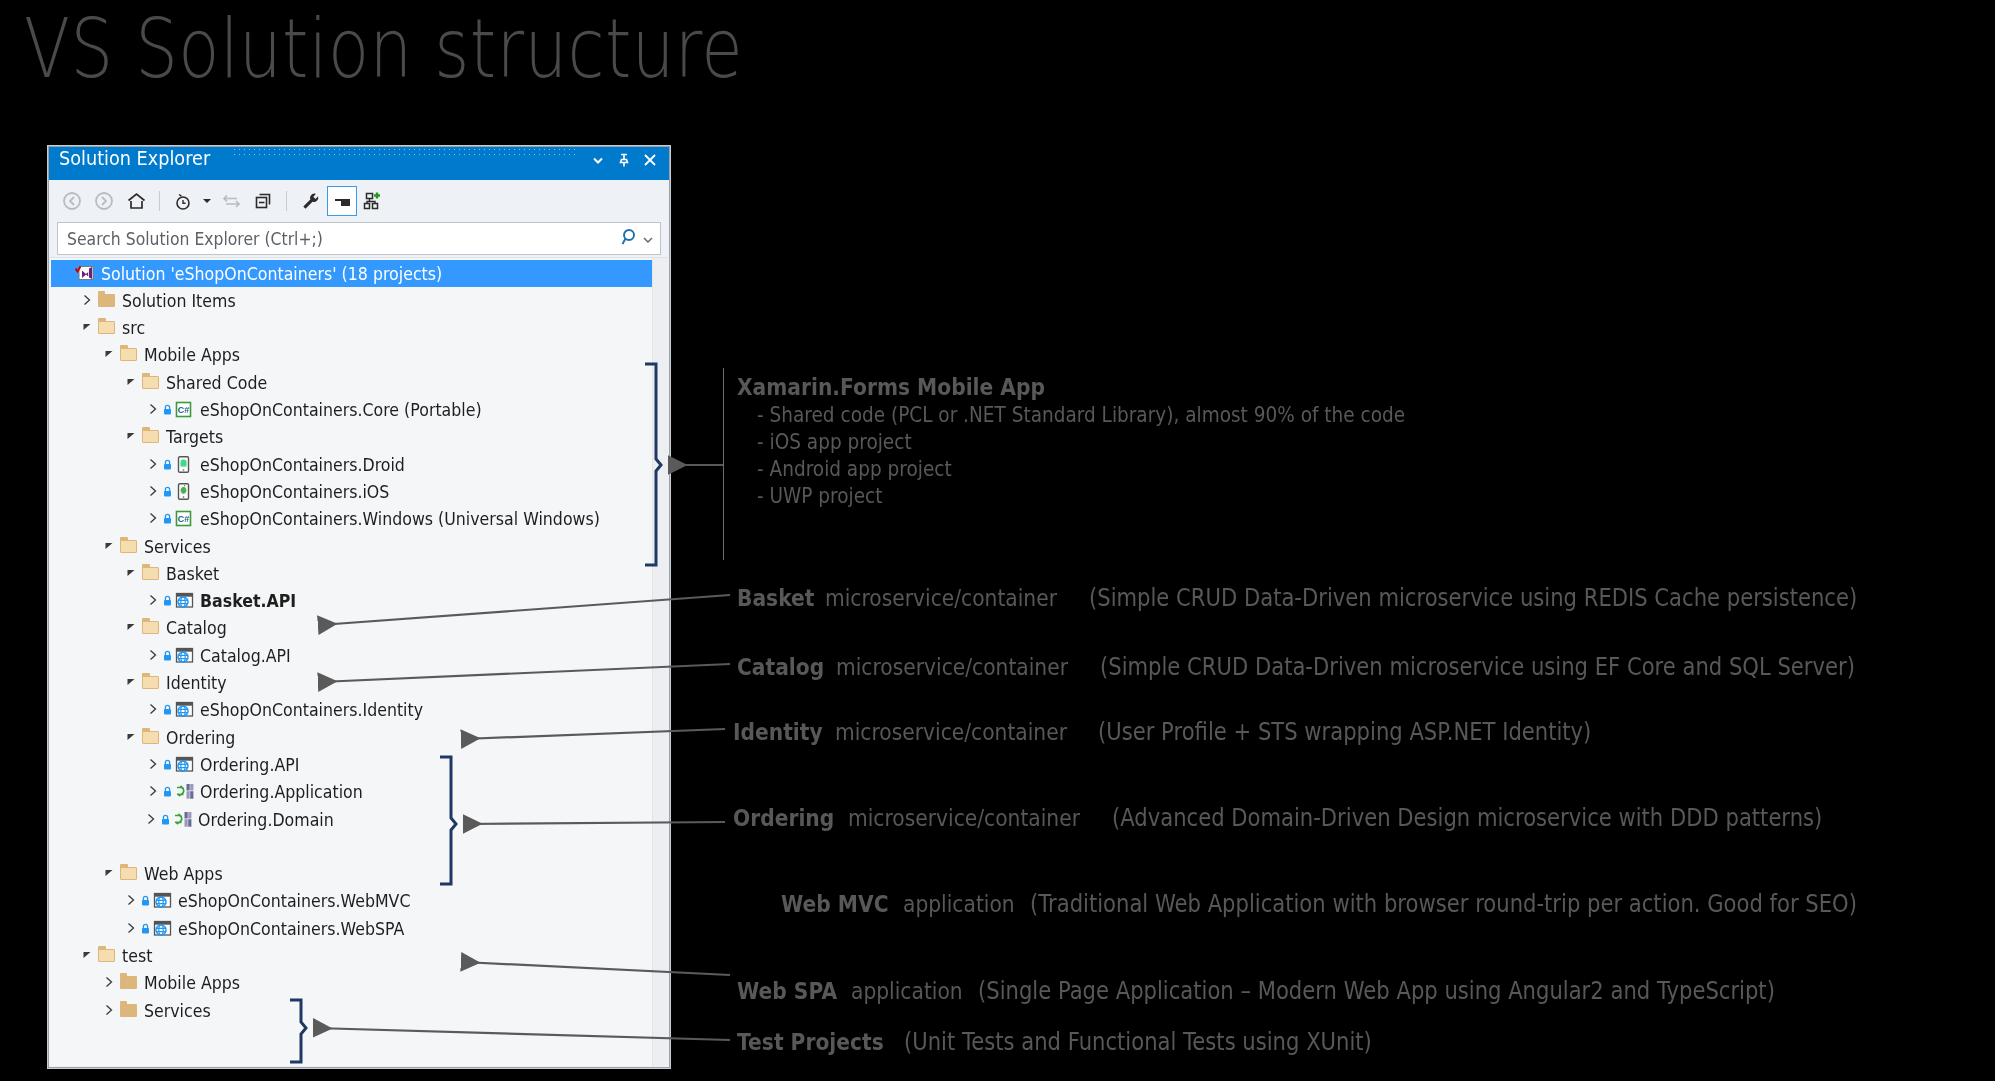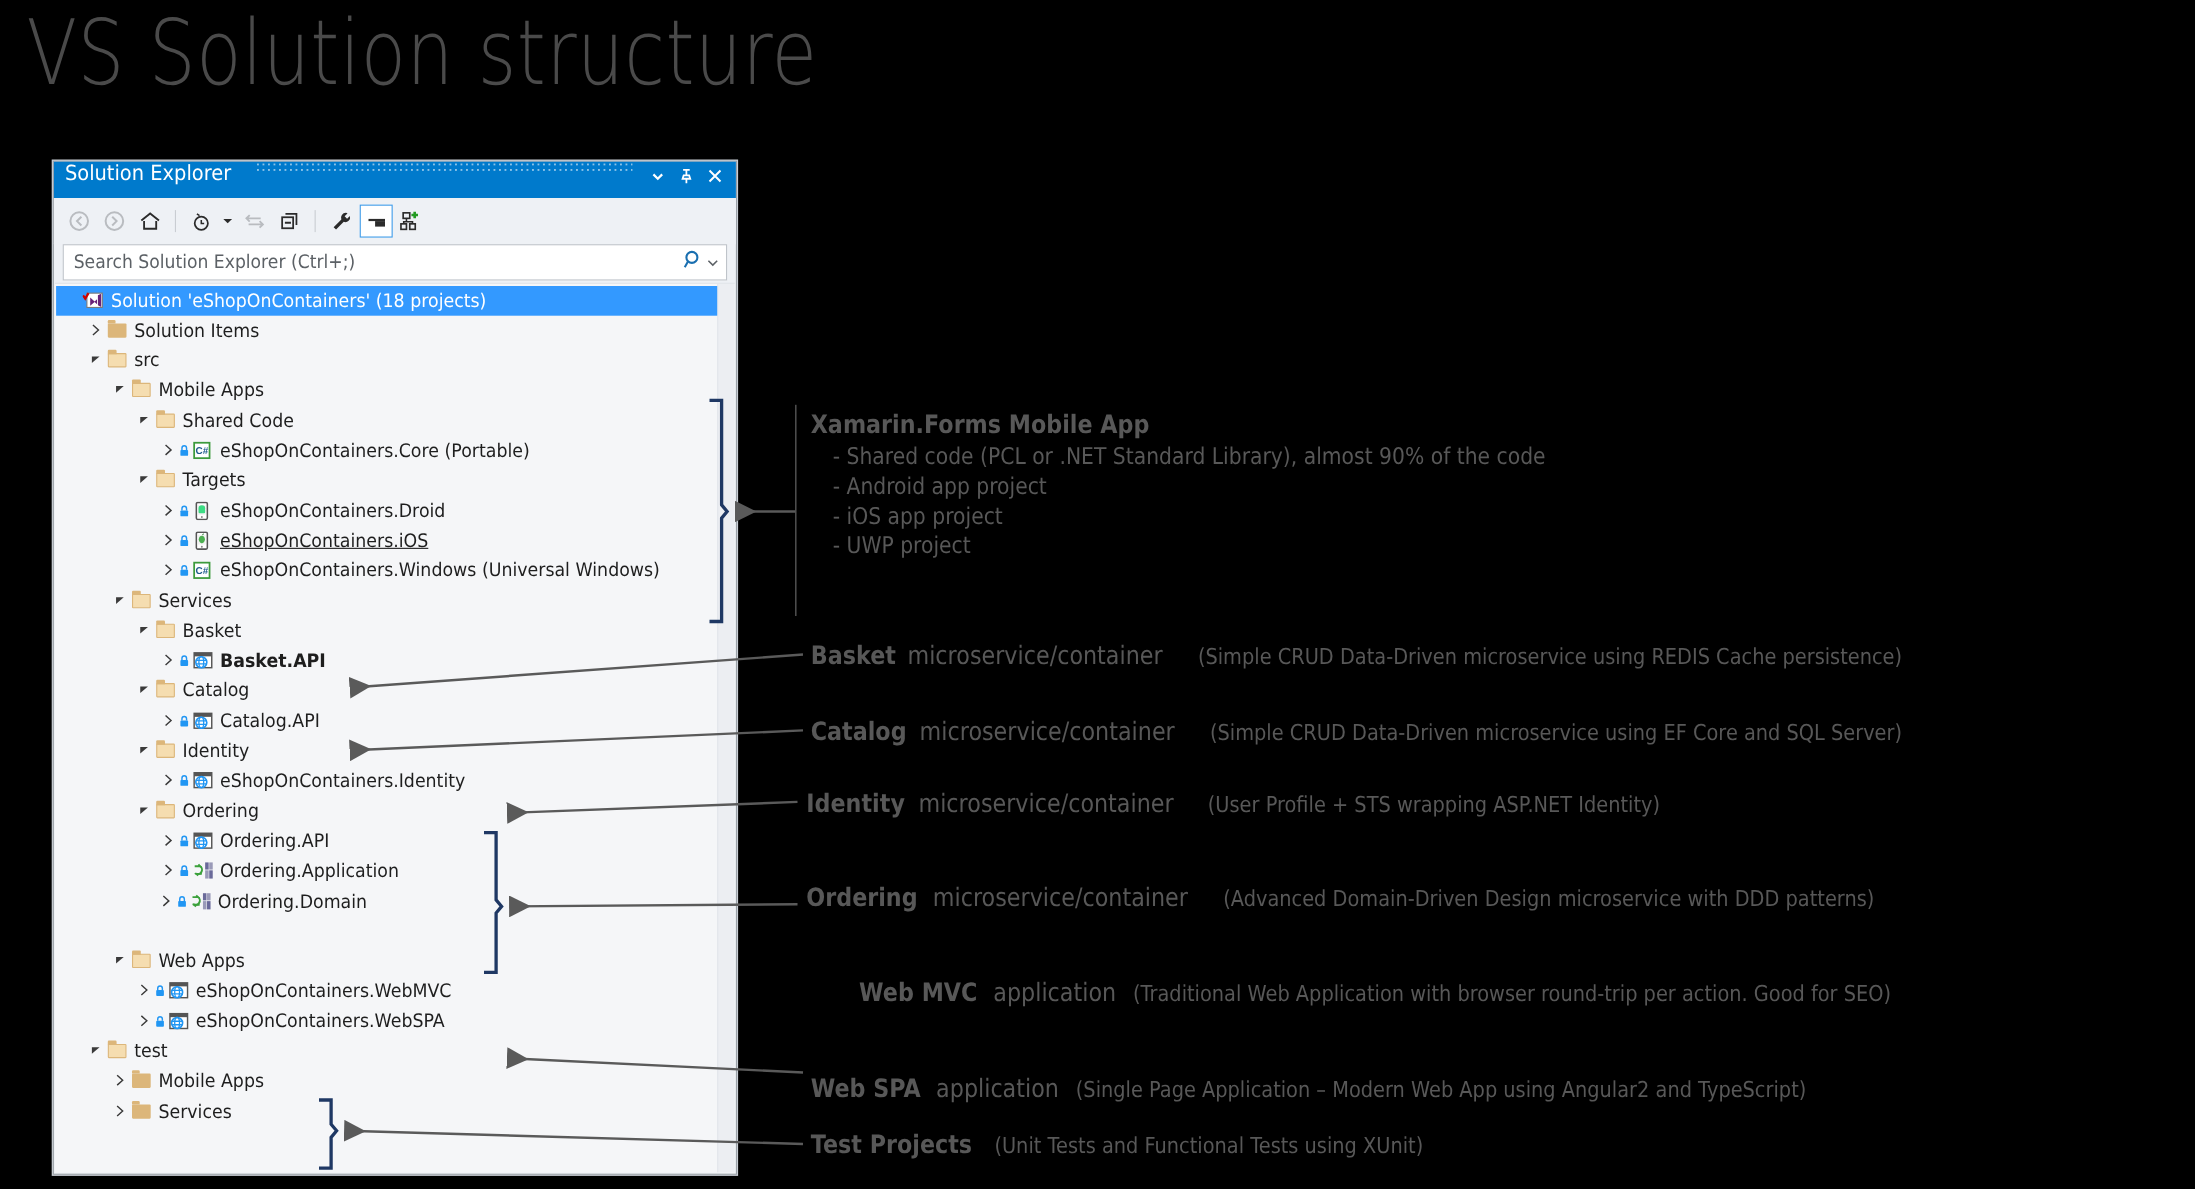--- a/index.html
+++ b/index.html
@@ -59,21 +59,21 @@
   .folder-closed:before{content:"";position:absolute;left:0;top:-3px;width:7px;height:3px;
     background:#dcb67a;border-radius:1px 1px 0 0;}
   .folder-open{background:#f5ddb0;border:1px solid #dcb67a;box-sizing:border-box;border-radius:1px;}
   .folder-open:before{content:"";position:absolute;left:-1px;top:-4px;width:8px;height:4px;
     background:#dcb67a;border-radius:1px 1px 0 0;}
 
   
   .ann{position:absolute;color:#585858;white-space:nowrap;font-family:"DejaVu Sans",sans-serif;}
   .ann .hd{font-weight:bold;font-size:23px;}
   .ann .md{font-size:23px;}
-  .ann .sm{font-size:20px;}
+  .ann .sm{font-size:24px;}
   .ann.block .hd{display:block;margin-bottom:2px;}
   .ann.block .li{display:block;font-size:21px;line-height:1.28;padding-left:20px;}
   .squeeze{display:inline-block;transform:scaleX(.88);transform-origin:left center;}
 
   .vline{position:absolute;width:1px;background:#6d6d6d;}
   svg.lines{position:absolute;left:0;top:0;width:1995px;height:1081px;pointer-events:none;}
 </style>
 </head>
 <body>
 
@@ -269,21 +269,21 @@
         </span>
         <span class="ico"><svg width="19" height="17" viewBox="0 0 19 17">
         <rect x="4.5" y="0.8" width="10" height="15.4" rx="1.2" fill="#fff" stroke="#555" stroke-width="1.4"></rect>
         <rect x="6" y="3" width="7" height="9" fill="#f2f2f2"></rect>
         <ellipse cx="9.5" cy="6" rx="3" ry="2.6" fill="#3ddc84"></ellipse>
         <rect x="6.5" y="6.4" width="6" height="4.2" rx="1" fill="#3ddc84"></rect>
         <circle cx="9.5" cy="14" r="0.9" fill="#888"></circle>
       </svg></span>
         <span class="lbl">eShopOnContainers.Droid</span>
       </div>
-      <div class="row" style="top: 220.4px; padding-left: 94px; text-decoration: underline;">
+      <div class="row" style="top: 220.4px; padding-left: 94px;">
         <span class="chev"><svg width="10" height="12" viewBox="0 0 10 12">
             <path d="M2.5 1.5l5 4.5-5 4.5" fill="none" stroke="#3a3a3a" stroke-width="1.3"></path>
           </svg></span>
         <span class="lock">
           <svg width="9" height="12" viewBox="0 0 9 12">
             <path d="M2.4 5V3.4a2.1 2.1 0 0 1 4.2 0V5" fill="none" stroke="#2196f3" stroke-width="1.3"></path>
             <rect x="1" y="5" width="7" height="5.4" rx="0.8" fill="#2196f3"></rect>
           </svg>
         </span>
         <span class="ico"><svg width="19" height="17" viewBox="0 0 19 17">
@@ -545,22 +545,22 @@
           <span class="folder-closed"></span>
         </span>
         <span class="lbl">Services</span>
       </div>
     </div>
 </div>
 
 <div class="ann block" style="left:737px;top:374px;">
   <span class="hd"><span class="squeeze">Xamarin.Forms Mobile App</span></span>
   <span class="li"><span class="squeeze">- Shared code (PCL or .NET Standard Library), almost 90% of the code</span></span>
+  <span class="li"><span class="squeeze">- iOS app project</span></span>
   <span class="li"><span class="squeeze">- Android app project</span></span>
-  <span class="li"><span class="squeeze">- iOS app project</span></span>
   <span class="li"><span class="squeeze">- UWP project</span></span>
 </div>
 
 <div class="ann" style="left:737px;top:584px;">
   <span class="hd"><span class="squeeze">Basket</span></span><span class="md"><span class="squeeze"> microservice/container </span></span><span class="sm"><span class="squeeze">(Simple CRUD Data-Driven microservice using REDIS Cache persistence)</span></span>
 </div>
 <div class="ann" style="left:737px;top:653px;">
   <span class="hd"><span class="squeeze">Catalog</span></span><span class="md"><span class="squeeze"> microservice/container </span></span><span class="sm"><span class="squeeze">(Simple CRUD Data-Driven microservice using EF Core and SQL Server)</span></span>
 </div>
 <div class="ann" style="left:733px;top:718px;">

